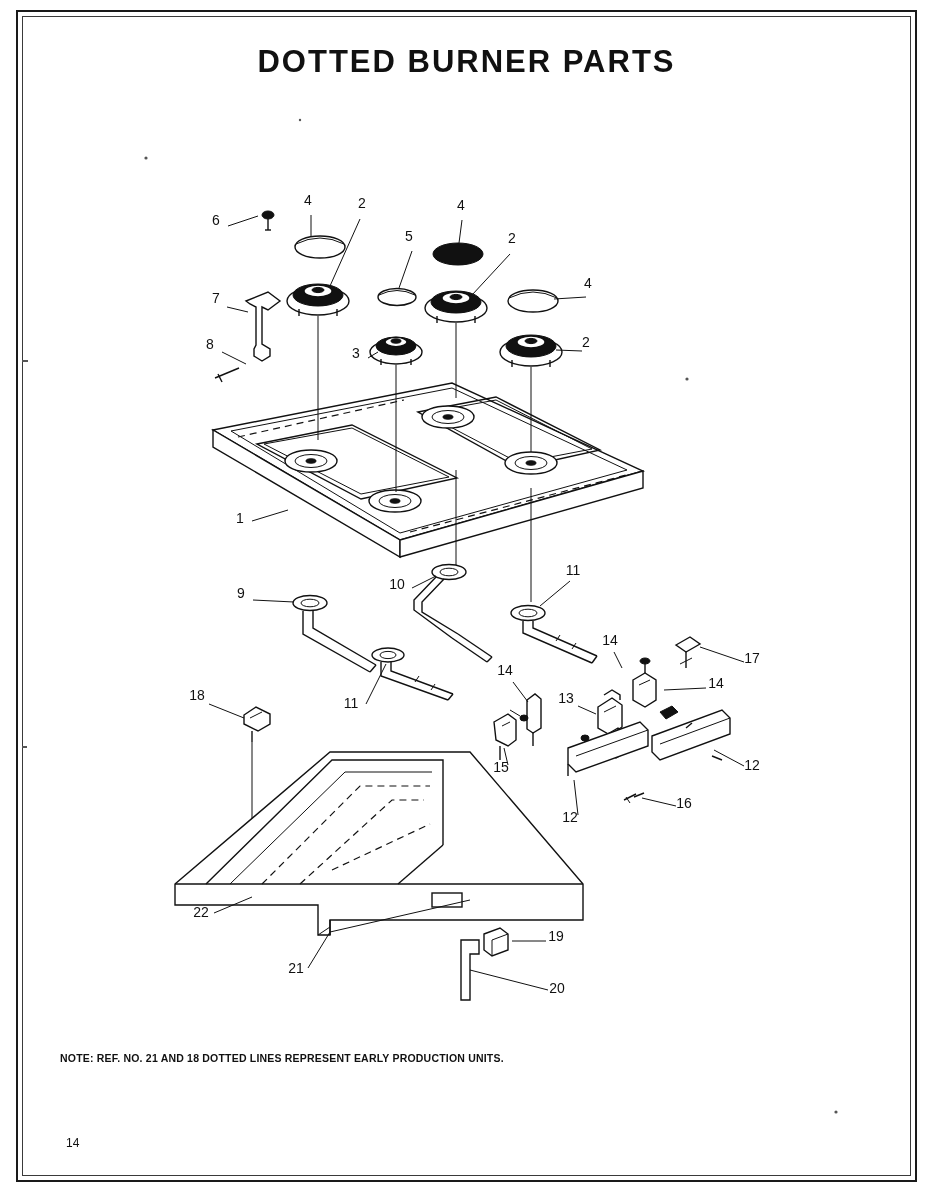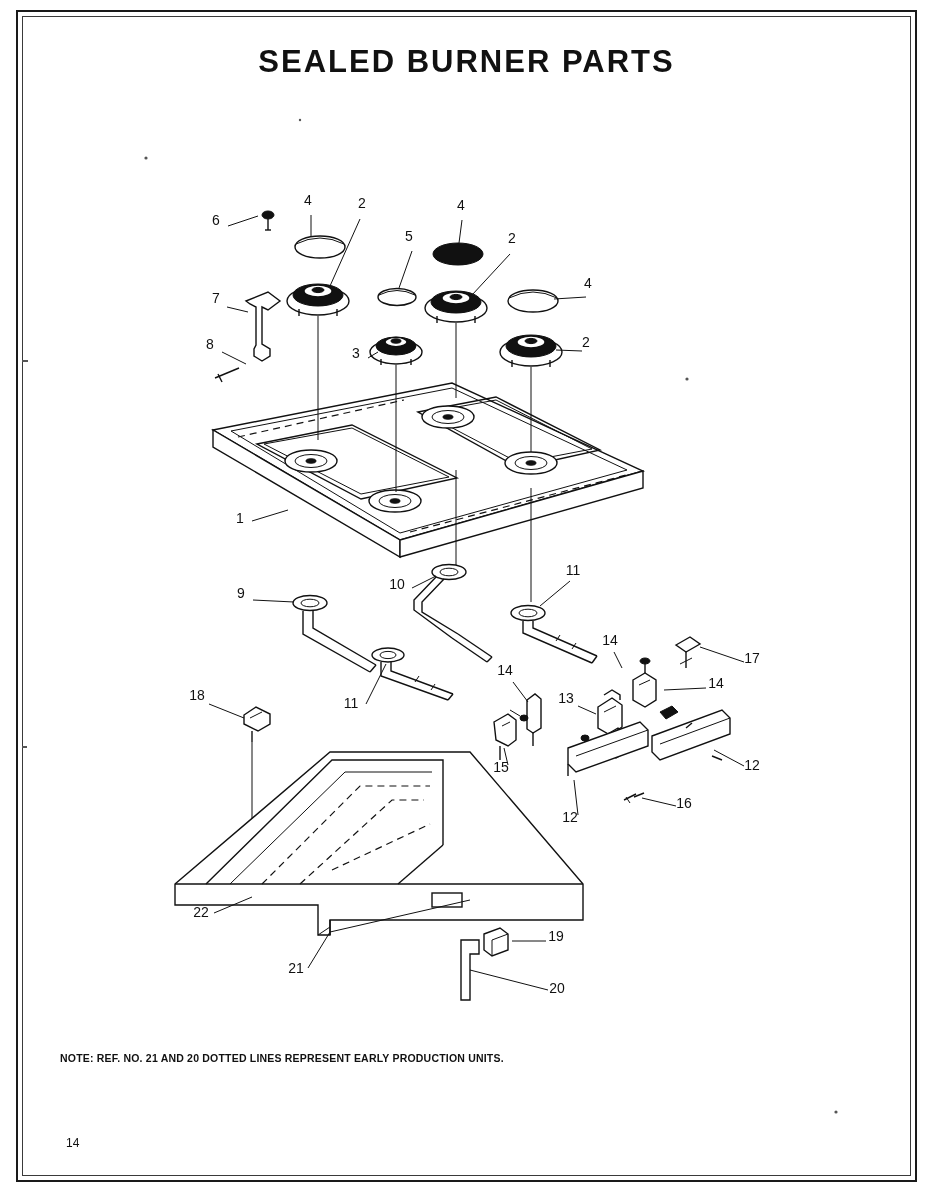--- a/index.html
+++ b/index.html
@@ -85,21 +85,21 @@
   .speck { fill: #555; }
 </style>
 </head>
 <body>
 
 <div id="page">
 
   <div class="page-frame"></div>
   <div class="page-frame-inner"></div>
 
-  <div class="title">SEALED BURNER PARTS</div>
+  <div class="title">DOTTED BURNER PARTS</div>
 
   <svg class="diagram" viewBox="0 0 933 1200">
 
     <circle class="speck" cx="146" cy="158" r="1.6"></circle>
     <circle class="speck" cx="687" cy="379" r="1.6"></circle>
     <circle class="speck" cx="300" cy="120" r="1.2"></circle>
     <circle class="speck" cx="836" cy="1112" r="1.6"></circle>
     <rect class="speck" x="22" y="360" width="6" height="2"></rect>
     <rect class="speck" x="22" y="746" width="5" height="2"></rect>
 
@@ -385,16 +385,16 @@
       <text x="752" y="770" text-anchor="middle">12</text>
       <text x="570" y="822" text-anchor="middle">12</text>
       <text x="684" y="808" text-anchor="middle">16</text>
       <text x="201" y="917" text-anchor="middle">22</text>
       <text x="296" y="973" text-anchor="middle">21</text>
       <text x="556" y="941" text-anchor="middle">19</text>
       <text x="557" y="993" text-anchor="middle">20</text>
     </g>
   </svg>
 
-  <div class="note">NOTE:  REF. NO. 21 AND 20 DOTTED LINES REPRESENT EARLY PRODUCTION UNITS.</div>
+  <div class="note">NOTE:  REF. NO. 21 AND 18 DOTTED LINES REPRESENT EARLY PRODUCTION UNITS.</div>
   <div class="page-number">14</div>
 
 </div>
 
 </body></html>

